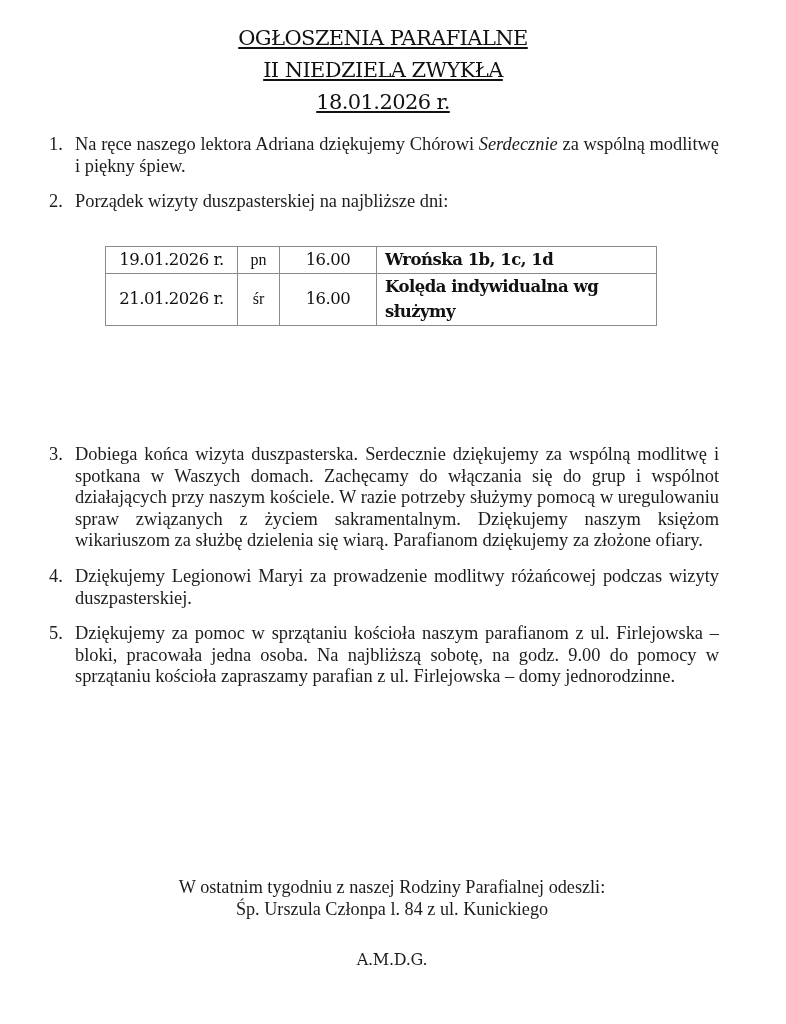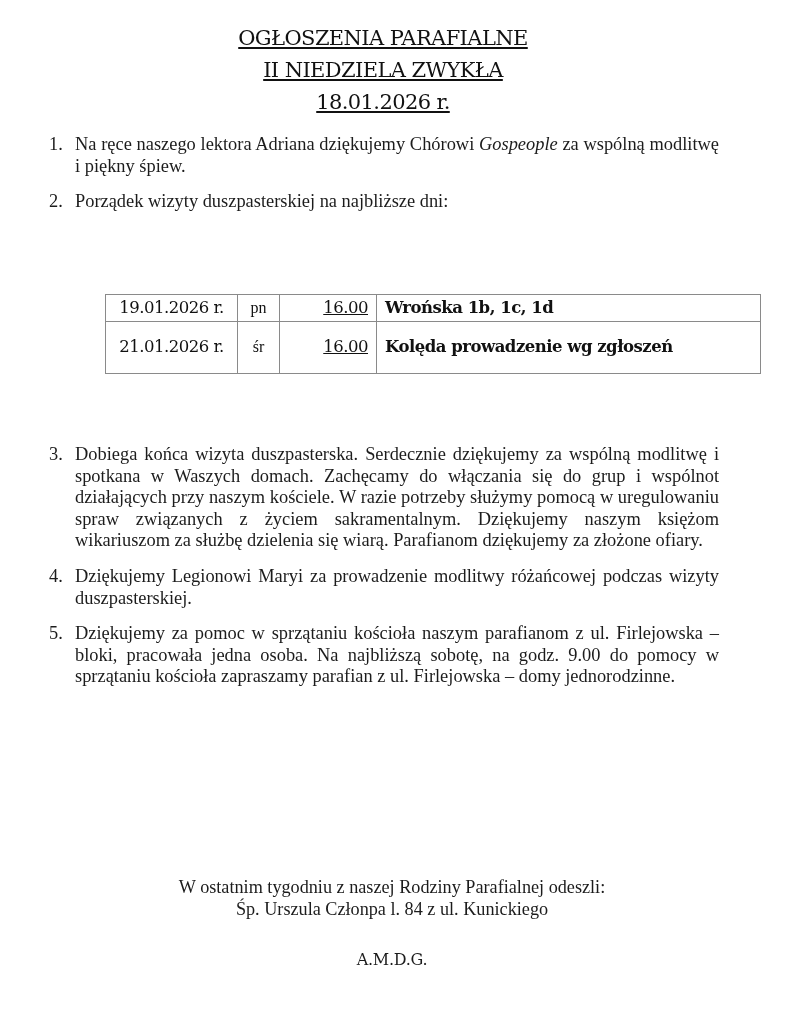--- a/index.html
+++ b/index.html
@@ -51,37 +51,36 @@
     }
     .item em { font-style: italic; }
 
     #list-a { top: 134px; }
     #list-b { top: 444px; }
 
     .visit-table {
       position: absolute;
       left: 105px;
       top: 246px;
-      width: 656px;
+      width: 552px;
       border-collapse: collapse;
       font-family: "DejaVu Serif", serif;
       font-size: 16.5px;
       letter-spacing: -0.5px;
       color: #111;
-      margin-top: 48px;
     }
     .visit-table td {
       border: 1px solid #8a8a8a;
       padding: 0 8px;
       vertical-align: middle;
       line-height: 25.5px;
     }
     .visit-table td.c-date { width: 115px; text-align: center; }
     .visit-table td.c-day { width: 25px; text-align: center; font-family: "Liberation Serif", serif; font-size: 16px; letter-spacing: 0; }
-    .visit-table td.c-time { width: 80px; text-align: right; text-decoration: underline; }
+    .visit-table td.c-time { width: 80px; text-align: center; }
     .visit-table td.c-addr { text-align: left; font-weight: bold; }
     .visit-table tr.r1 td { height: 25px; }
     .visit-table tr.r2 td { height: 78px; }
     .visit-table tr.r3 td { height: 51px; }
     .addr-line { display: block; }
 
     .footer {
       position: absolute;
       left: 9px;
       width: 766px;
@@ -104,21 +103,21 @@
 
 <div class="title-block">
   <div>OGŁOSZENIA PARAFIALNE</div>
   <div>II NIEDZIELA ZWYKŁA</div>
   <div>18.01.2026 r.</div>
 </div>
 
 <div class="list" id="list-a">
   <div class="item">
     <span class="num">1.</span>
-    <span>Na ręce naszego lektora Adriana dziękujemy Chórowi </span><em>Gospeople</em><span> za wspólną modlitwę i piękny śpiew.</span>
+    <span>Na ręce naszego lektora Adriana dziękujemy Chórowi </span><em>Serdecznie</em><span> za wspólną modlitwę i piękny śpiew.</span>
   </div>
   <div class="item">
     <span class="num">2.</span>
     <span>Porządek wizyty duszpasterskiej na najbliższe dni:</span>
   </div>
 </div>
 
 <table class="visit-table">
   <tbody>
     <tr class="r1">
@@ -127,21 +126,21 @@
       <td class="c-time">16.00</td>
       <td class="c-addr">
         <span class="addr-line">Wrońska 1b, 1c, 1d</span>
       </td>
     </tr>
     <tr class="r3">
       <td class="c-date">21.01.2026 r.</td>
       <td class="c-day">śr</td>
       <td class="c-time">16.00</td>
       <td class="c-addr">
-        <span class="addr-line">Kolęda prowadzenie wg zgłoszeń</span>
+        <span class="addr-line">Kolęda indywidualna wg służymy</span>
       </td>
     </tr>
   </tbody>
 </table>
 
 <div class="list" id="list-b">
   <div class="item">
     <span class="num">3.</span>
     <span>Dobiega końca wizyta duszpasterska. Serdecznie dziękujemy za wspólną modlitwę i spotkana w Waszych domach. Zachęcamy do włączania się do grup i wspólnot działających przy naszym kościele. W razie potrzeby służymy pomocą w uregulowaniu spraw związanych z życiem sakramentalnym. Dziękujemy naszym księżom wikariuszom za służbę dzielenia się wiarą. Parafianom dziękujemy za złożone ofiary.</span>
   </div>

